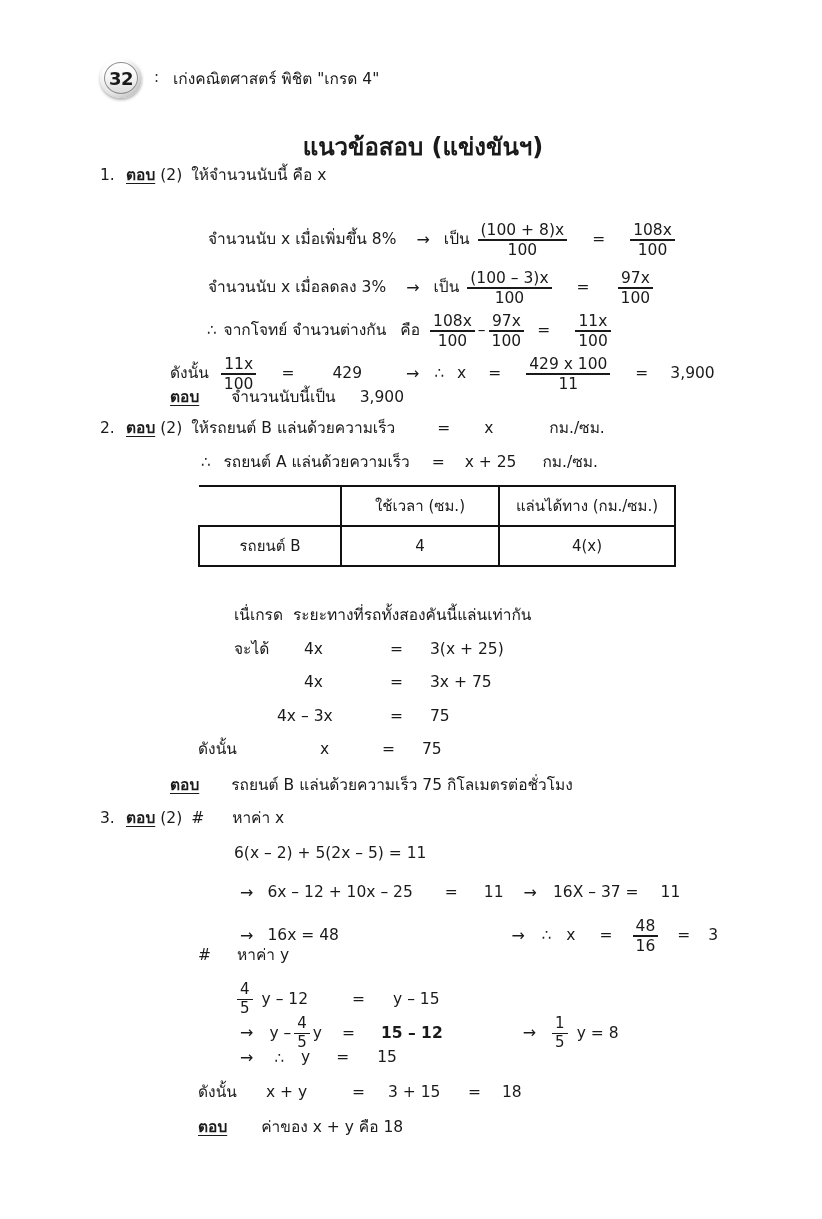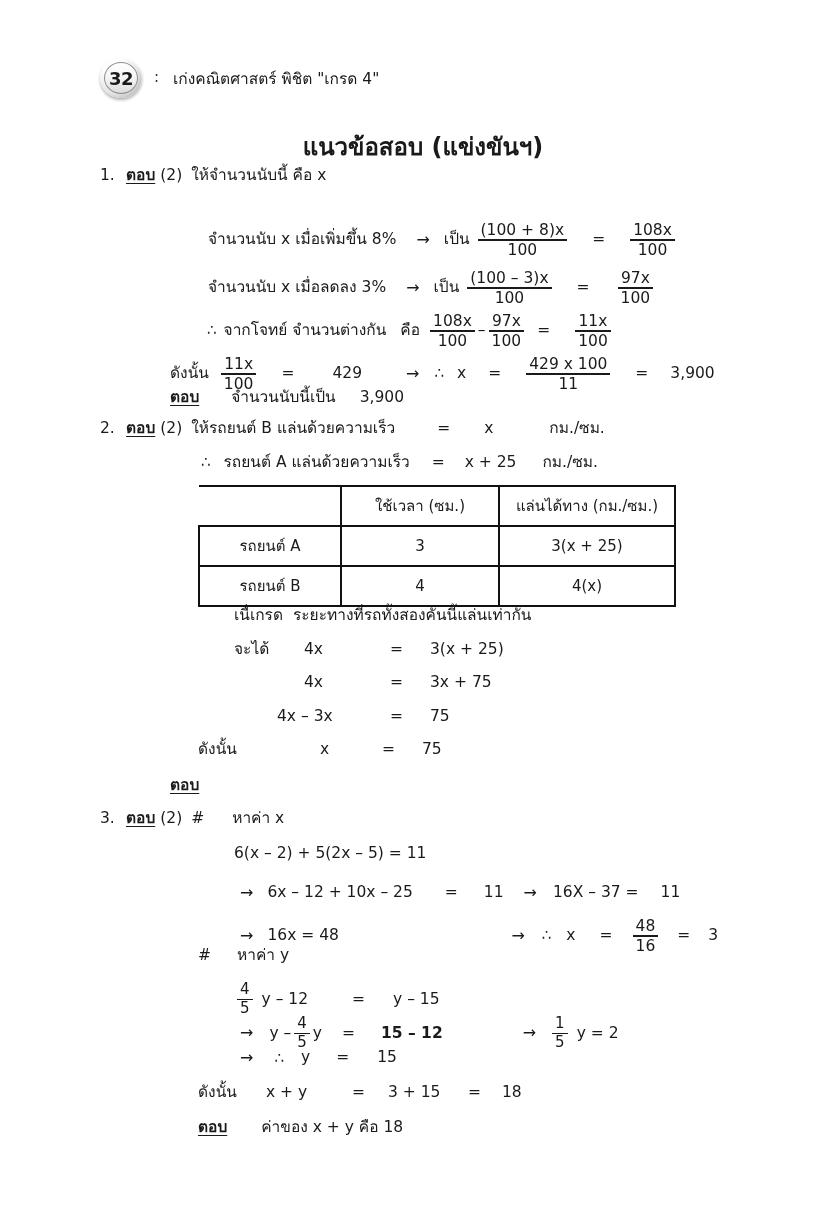--- a/index.html
+++ b/index.html
@@ -290,25 +290,20 @@
   </div>
 
   <table class="speed-table">
     <tbody>
         <tr class="head">
       <td class="col-label blank"></td>
       <td class="col-time">ใช้เวลา (ซม.)</td>
       <td class="col-dist">แล่นได้ทาง (กม./ซม.)</td>
     </tr>
     <tr>
-      <td class="col-label">รถยนต์ A</td>
-      <td class="col-time">3</td>
-      <td class="col-dist">3(x + 25)</td>
-    </tr>
-    <tr>
       <td class="col-label">รถยนต์ B</td>
       <td class="col-time">4</td>
       <td class="col-dist">4(x)</td>
     </tr>
   </tbody>
     </table>
 
   <div class="row" style="left:222px; top:608px;">
     <span>เนื่เกรด</span>
     <span style="margin-left:10px;">ระยะทางที่รถทั้งสองคันนี้แล่นเท่ากัน</span>
@@ -337,20 +332,21 @@
 
   <div class="row" style="left:186px; top:742px;">
     <span style="width:122px; display:inline-block;">ดังนั้น</span>
     <span style="width:62px; display:inline-block;">x</span>
     <span style="width:40px; display:inline-block;">=</span>
     <span>75</span>
   </div>
 
   <div class="row" style="left:158px; top:778px;">
     <span class="ans-label">ตอบ</span>
+    <span style="margin-left:32px;">รถยนต์ B แล่นด้วยความเร็ว 75 กิโลเมตรต่อชั่วโมง</span>
   </div>
 
   <div class="row" style="left:88px; top:811px;">
     <span class="num">3.</span>
     <span class="ans-label">ตอบ</span>
     <span class="paren">(2)</span>
     <span>#</span>
     <span style="margin-left:28px;">หาค่า x</span>
   </div>
 
@@ -410,21 +406,21 @@
     </span>
     <span>y</span>
     <span style="margin-left:20px;">=</span>
     <span style="margin-left:26px;font-weight:bold;">15 – 12</span>
     <span class="arrow" style="margin-left:74px;">→</span>
     <span class="frac small" style="margin-left:12px;">
       <span class="top">1</span>
       <span class="bar"></span>
       <span class="bot">5</span>
     </span>
-    <span style="margin-left:6px;">y = 2</span>
+    <span style="margin-left:6px;">y = 8</span>
   </div>
 
   <div class="row" style="left:222px; top:1050px;">
     <span class="arrow">→</span>
     <span class="therefore" style="margin-left:14px;">∴</span>
     <span style="margin-left:14px;">y</span>
     <span style="margin-left:26px;">=</span>
     <span style="margin-left:28px;">15</span>
   </div>
 

